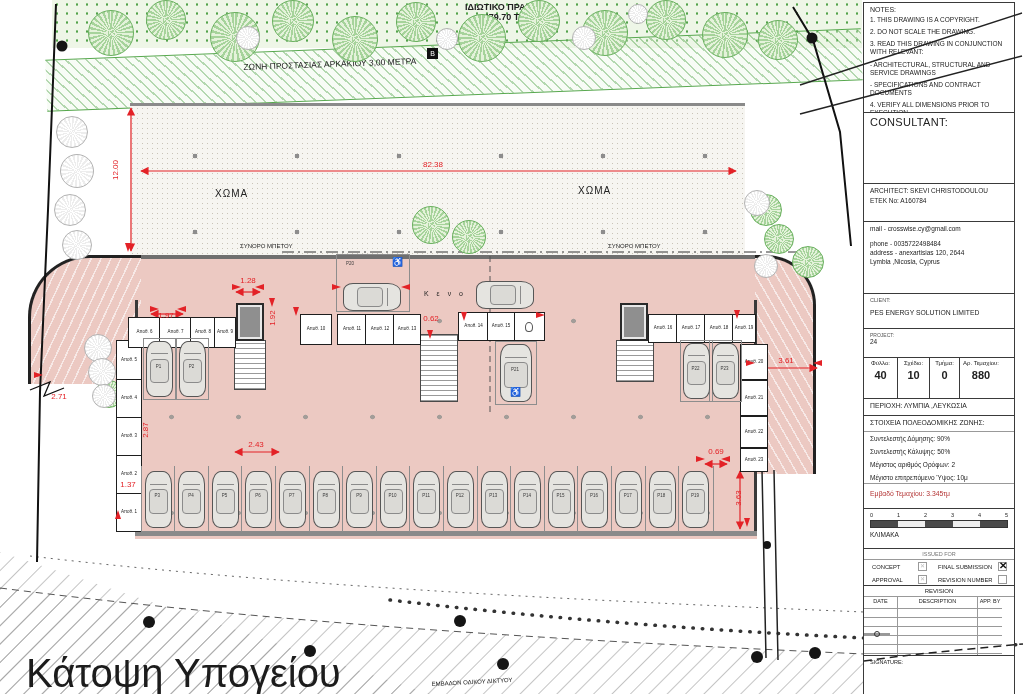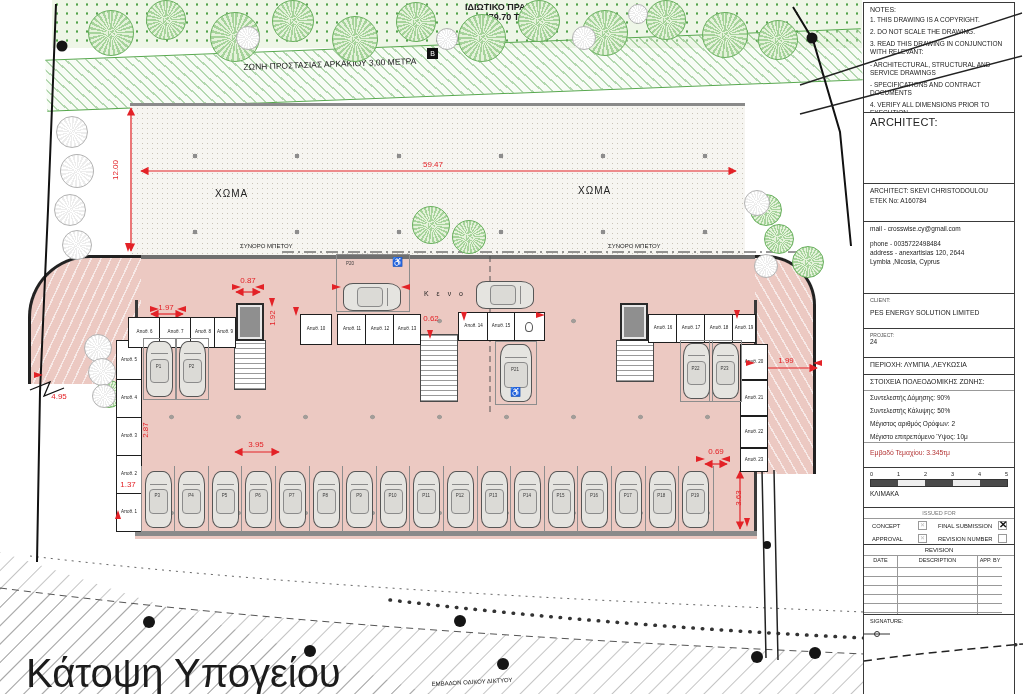--- a/index.html
+++ b/index.html
@@ -99,31 +99,31 @@
   <div class="stair" style="left:420px;top:334px;width:36px;height:66px;"></div>
   <div class="stair" style="left:616px;top:340px;width:36px;height:40px;"></div>
   <div class="room" style="left:513px;top:312px;width:30px;height:27px;">
     <span style="width:6px;height:8px;border:1px solid #555;border-radius:50% 50% 45% 45%;display:inline-block;"></span>
   </div>
 
   <div class="abs anno" style="left:240px;top:243px;font-size:6px;z-index:5;">ΣΥΝΟΡΟ ΜΠΕΤΟΥ</div>
   <div class="abs anno" style="left:608px;top:243px;font-size:6px;z-index:5;">ΣΥΝΟΡΟ ΜΠΕΤΟΥ</div>
   <div class="abs anno" style="left:424px;top:290px;font-size:7px;letter-spacing:3px;z-index:5;">Κ ε ν ο</div>
 
-  <div class="dim" style="left:408px;top:161px;width:50px;">59.47</div>
+  <div class="dim" style="left:408px;top:161px;width:50px;">82.38</div>
   <div class="dimv" style="left:100px;top:166px;width:32px;">12.00</div>
-  <div class="dim" style="left:233px;top:277px;width:30px;">0.87</div>
-  <div class="dim" style="left:151px;top:304px;width:30px;">1.97</div>
+  <div class="dim" style="left:233px;top:277px;width:30px;">1.28</div>
+  <div class="dim" style="left:151px;top:312px;width:30px;">1.97</div>
   <div class="dimv" style="left:258px;top:314px;width:30px;">1.92</div>
   <div class="dim" style="left:418px;top:315px;width:26px;">0.62</div>
   <div class="dimv" style="left:131px;top:426px;width:30px;">2.87</div>
-  <div class="dim" style="left:241px;top:441px;width:30px;">3.95</div>
-  <div class="dim" style="left:44px;top:393px;width:30px;">4.95</div>
+  <div class="dim" style="left:241px;top:441px;width:30px;">2.43</div>
+  <div class="dim" style="left:44px;top:393px;width:30px;">2.71</div>
   <div class="dim" style="left:114px;top:481px;width:28px;">1.37</div>
-  <div class="dim" style="left:769px;top:357px;width:34px;">1.99</div>
+  <div class="dim" style="left:769px;top:357px;width:34px;">3.61</div>
   <div class="dim" style="left:701px;top:448px;width:30px;">0.69</div>
   <div class="dimv" style="left:724px;top:494px;width:30px;">3.63</div>
 
   <div class="abs anno" style="left:392px;top:679px;width:160px;text-align:center;font-size:6px;transform:rotate(-3deg);z-index:6;">ΕΜΒΑΔΟΝ ΟΔΙΚΟΥ ΔΙΚΤΥΟΥ</div>
   <div class="abs anno" style="left:26px;top:650px;font-size:40px;color:#1c1c1c;z-index:7;white-space:nowrap;">Κάτοψη Υπογείου</div>
 
   <svg width="1024" height="694" style="z-index:2;">
     <defs>
       <pattern id="h2" width="13" height="13" patternTransform="rotate(45)" patternUnits="userSpaceOnUse">
         <line x1="0" y1="0" x2="0" y2="13" stroke="#8a8a8a" stroke-width="1"></line>
@@ -329,39 +329,59 @@
       <div id="notes-list">
           <div class="notesln" style="">1. THIS DRAWING IS A COPYRIGHT.</div>
           <div class="notesln" style="">2. DO NOT SCALE THE DRAWING.</div>
           <div class="notesln" style="">3. READ THIS DRAWING IN CONJUNCTION WITH RELEVANT:</div>
           <div class="notesln" style="">-    ARCHITECTURAL, STRUCTURAL AND SERVICE DRAWINGS</div>
           <div class="notesln" style="">-    SPECIFICATIONS AND CONTRACT DOCUMENTS</div>
           <div class="notesln" style="">4. VERIFY ALL DIMENSIONS PRIOR TO EXECUTION.</div>
         </div>
     </div>
     <div class="sec" style="height:71px;">
-      <div class="h1">ARCHITECT:</div>
+      <div class="h1">CONSULTANT:</div>
     </div>
     <div class="sec" style="height:38px;">
       <div>ARCHITECT:  SKEVI CHRISTODOULOU</div>
       <div style="margin-top:3px;">ETEK No:   A160784</div>
     </div>
     <div class="sec" style="height:72px;">
       <div>mail - crosswise.cy@gmail.com</div>
       <div style="margin-top:8px;">phone - 0035722498484</div>
       <div style="margin-top:2px;">address - anexartisias 120, 2644</div>
       <div style="margin-top:2px;">Lymbia ,Nicosia, Cyprus</div>
     </div>
     <div class="sec" style="height:35px;">
       <div style="font-size:5.5px;color:#555;">CLIENT:</div>
       <div style="margin-top:6px;font-size:6.8px;">PES ENERGY SOLUTION LIMITED</div>
     </div>
     <div class="sec" style="height:29px;">
       <div style="font-size:5px;color:#555;">PROJECT:</div>
       <div>24</div>
+    </div>
+    <div class="sec" style="height:41px;padding:0;">
+      <div class="tbl4" id="sheet-table">
+          <div class="" style="">
+            <div class="" style="font-size: 6px;">Φύλλο:</div>
+            <div class="vv" style="">40</div>
+          </div>
+          <div class="" style="">
+            <div class="" style="font-size: 6px;">Σχέδιο:</div>
+            <div class="vv" style="">10</div>
+          </div>
+          <div class="" style="">
+            <div class="" style="font-size: 6px;">Τμήμα:</div>
+            <div class="vv" style="">0</div>
+          </div>
+          <div class="" style="">
+            <div class="" style="font-size: 6px;">Αρ. Τεμαχίου:</div>
+            <div class="vv" style="">880</div>
+          </div>
+        </div>
     </div>
     <div class="sec" style="height:17px;">
       <div style="font-size:6.8px;">ΠΕΡΙΟΧΗ: ΛΥΜΠΙΑ ,ΛΕΥΚΩΣΙΑ</div>
     </div>
     <div class="sec" style="height:16px;border-bottom:1px solid #999;">
       <div style="font-size:6.8px;">ΣΤΟΙΧΕΙΑ ΠΟΛΕΟΔΟΜΙΚΗΣ ΖΩΝΗΣ:</div>
     </div>
     <div class="sec" style="height:51px;border-bottom:none;">
       <div id="zoning-list">
           <div class="notesln" style="margin-bottom: 5px;">Συντελεστής Δόμησης: 90%</div>

